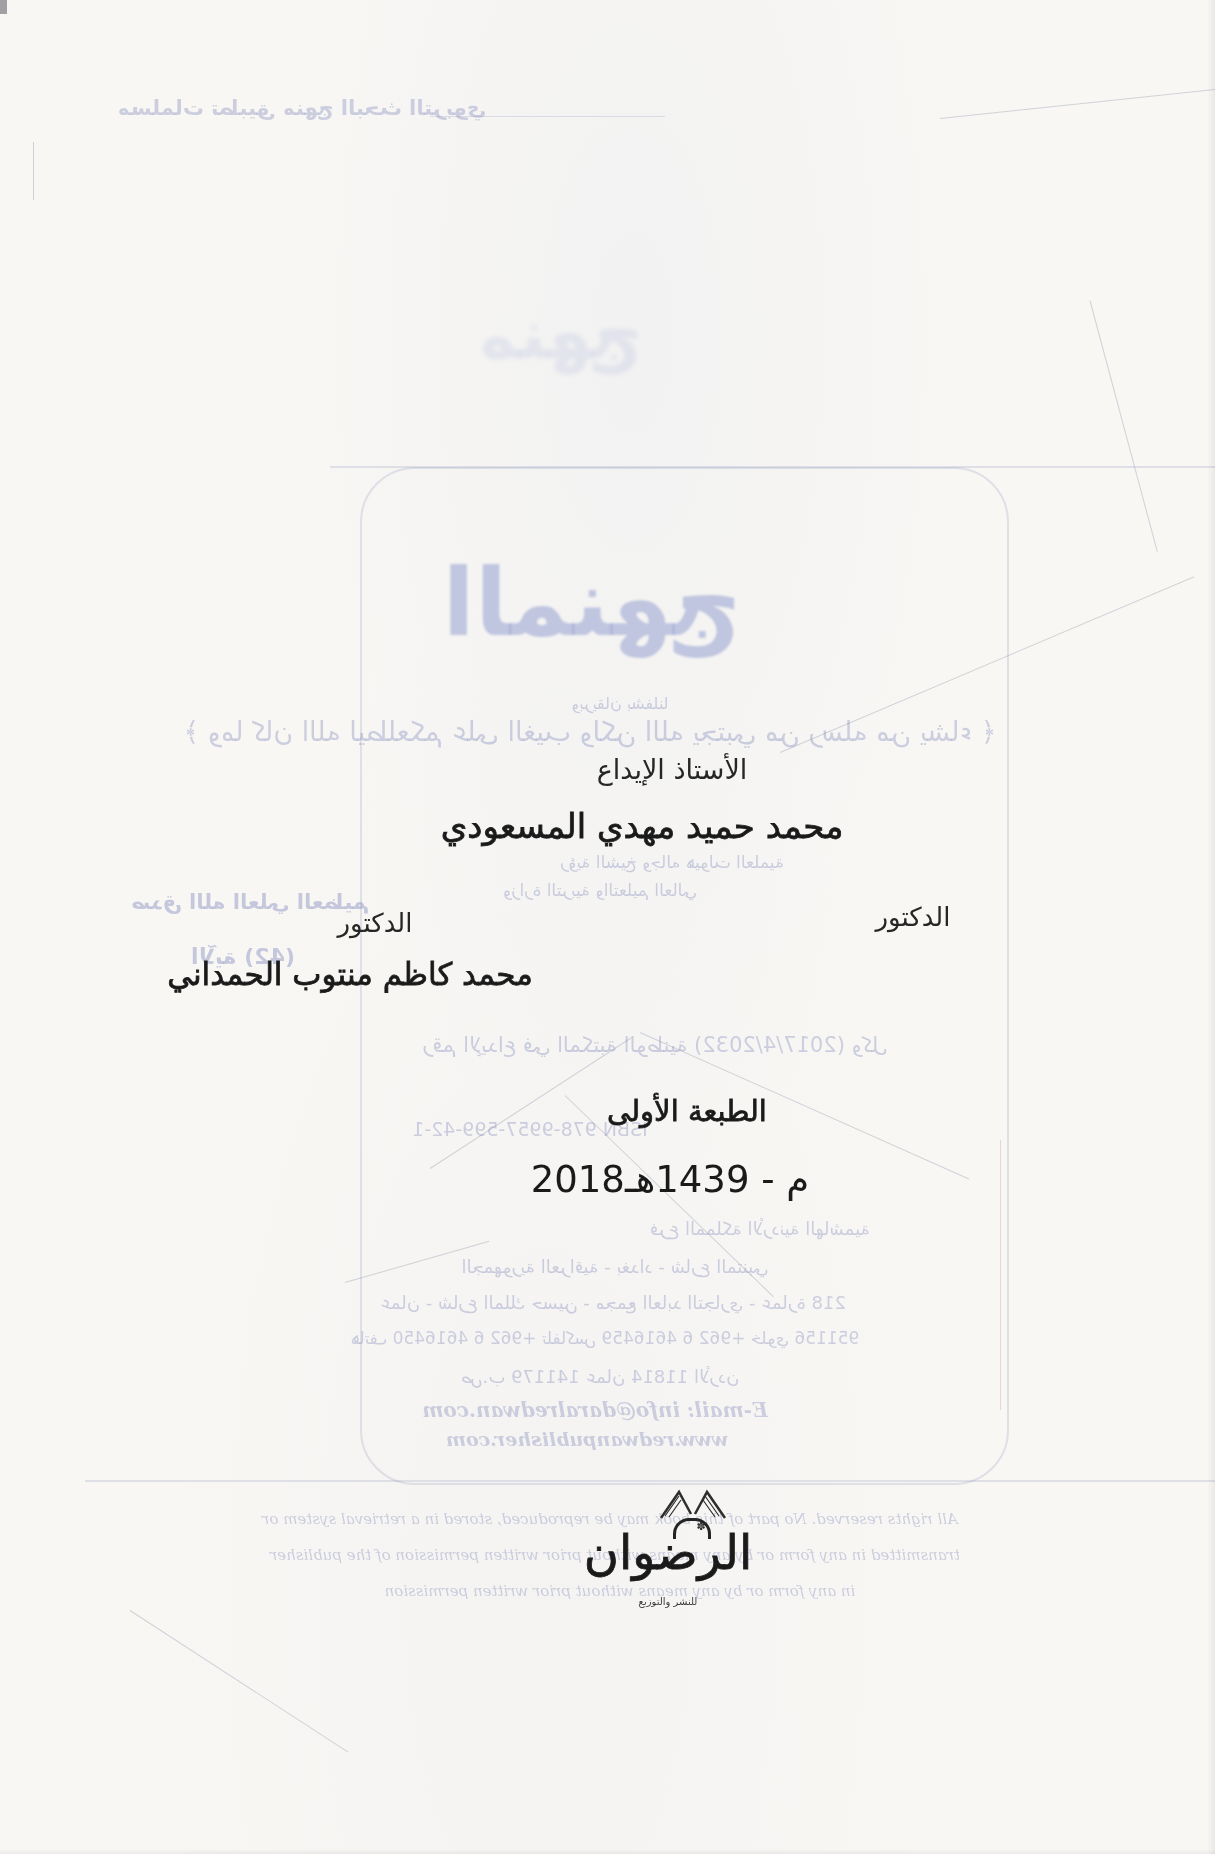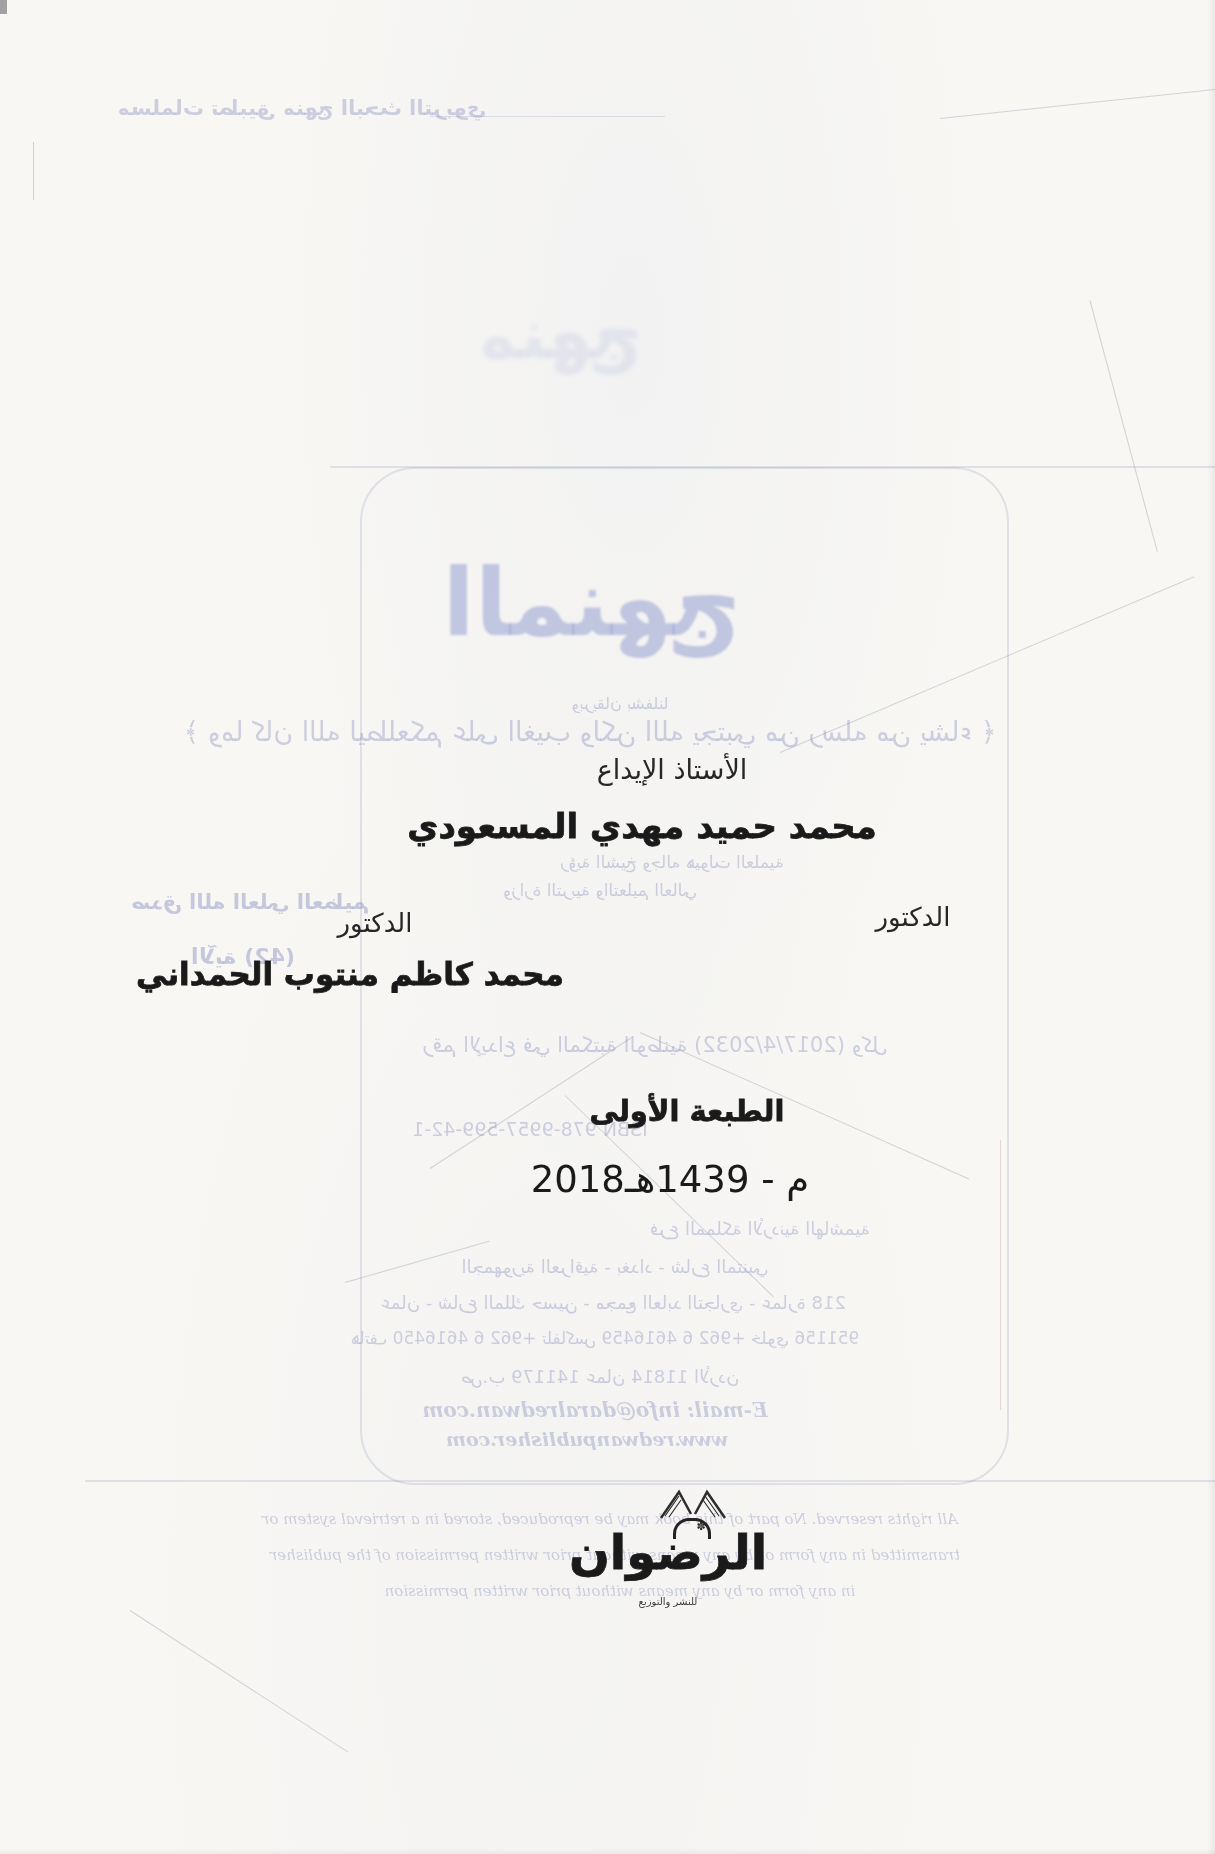--- a/index.html
+++ b/index.html
@@ -11,21 +11,21 @@
     position:absolute;inset:0;
     background:
       radial-gradient(ellipse at 52% 18%, rgba(190,195,225,.10), transparent 40%),
       radial-gradient(ellipse at 45% 86%, rgba(198,200,218,.08), transparent 45%),
       #f8f7f4;
   }
   .abs{position:absolute;}
   .c{position:absolute;transform:translateX(-50%);white-space:nowrap;}
   .ink{color:#1a1a1a;}
   .heavy{font-weight:bold;-webkit-text-stroke:2.6px #161616;}
-  .semiheavy{font-weight:bold;text-align:center;-webkit-text-stroke:.8px #1c1c1c;}
+  .semiheavy{font-weight:normal;text-align:center;-webkit-text-stroke:.8px #1c1c1c;}
   .ghost{
     position:absolute;transform:translateX(-50%) scaleX(-1);white-space:nowrap;
     color:rgba(112,122,178,.32);filter:blur(.5px);
   }
   .ghost-strong{color:rgba(150,160,208,.55);filter:blur(1.1px);}
   .ghost-serif{font-family:"DejaVu Serif",serif;font-style:italic;}
   .hline{position:absolute;height:2px;background:rgba(135,145,182,.22);}
   .scratch{position:absolute;height:1px;background:rgba(125,135,160,.32);transform-origin:left center;}
   .vline{position:absolute;width:1px;}
   .ghost-box{

